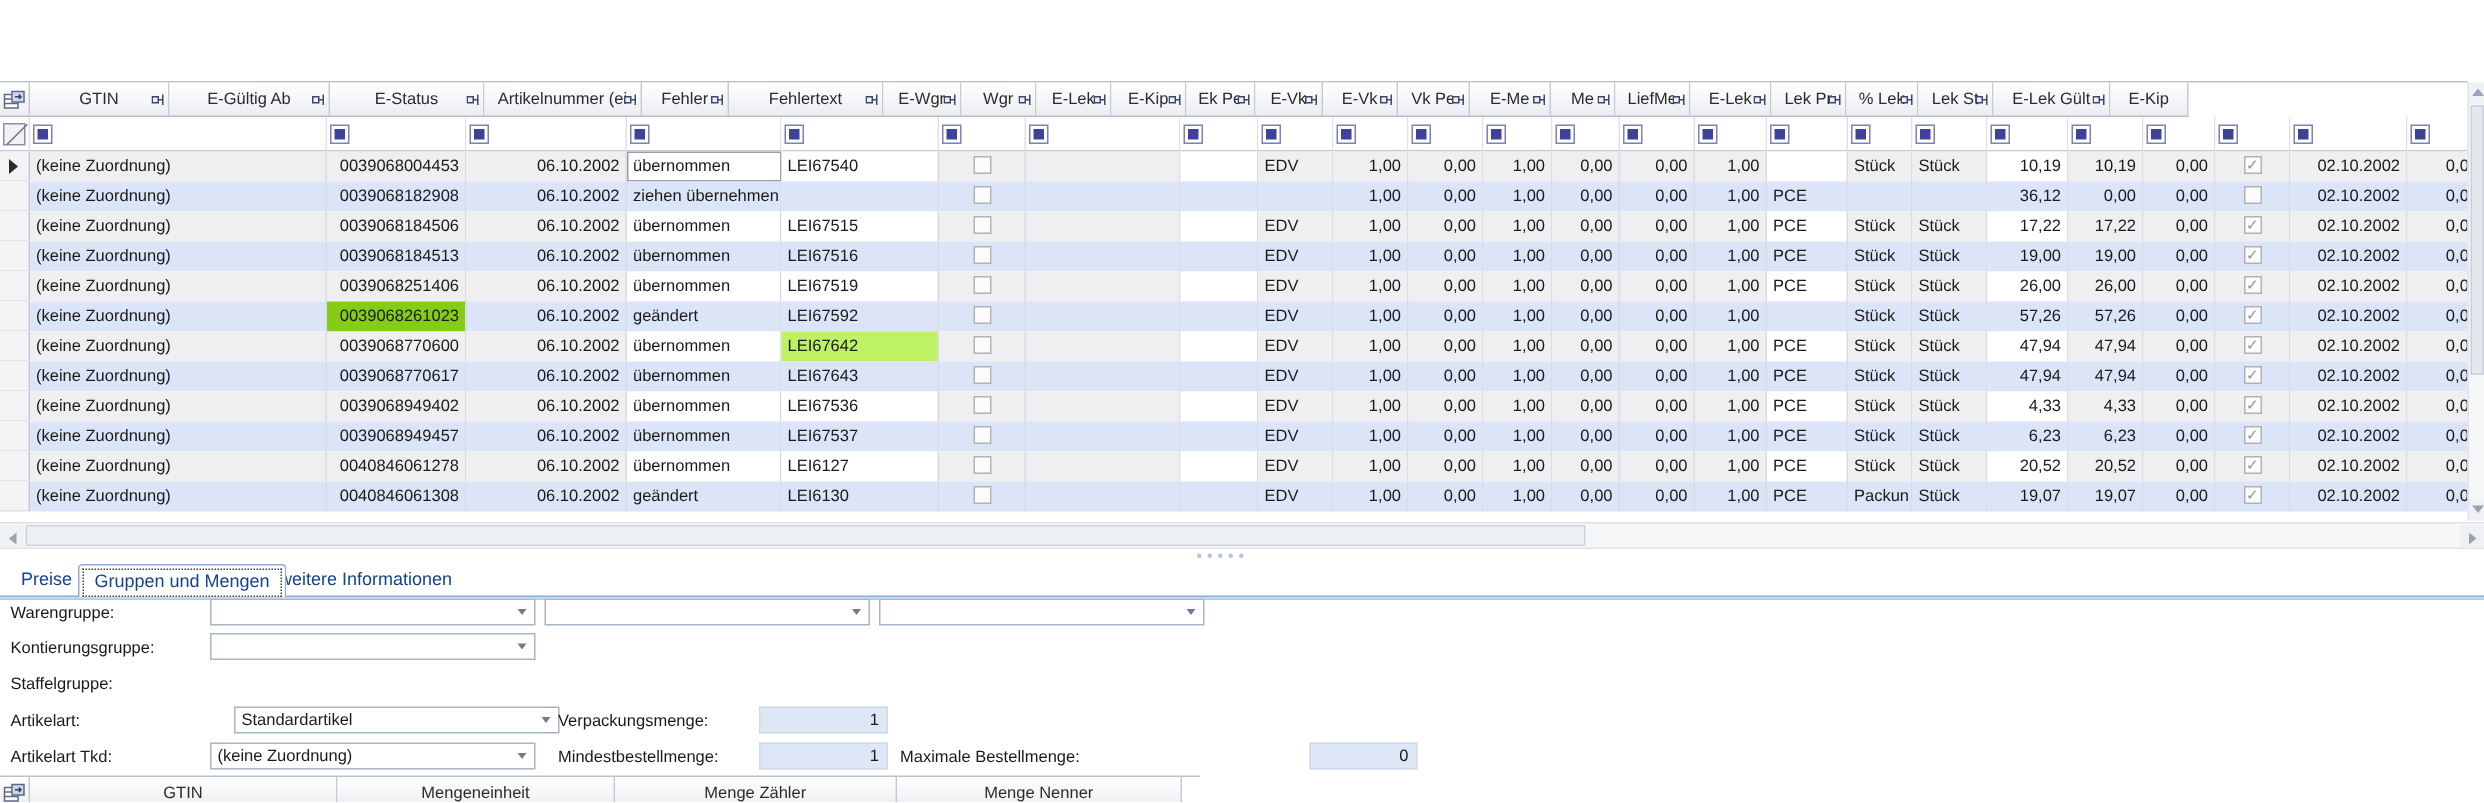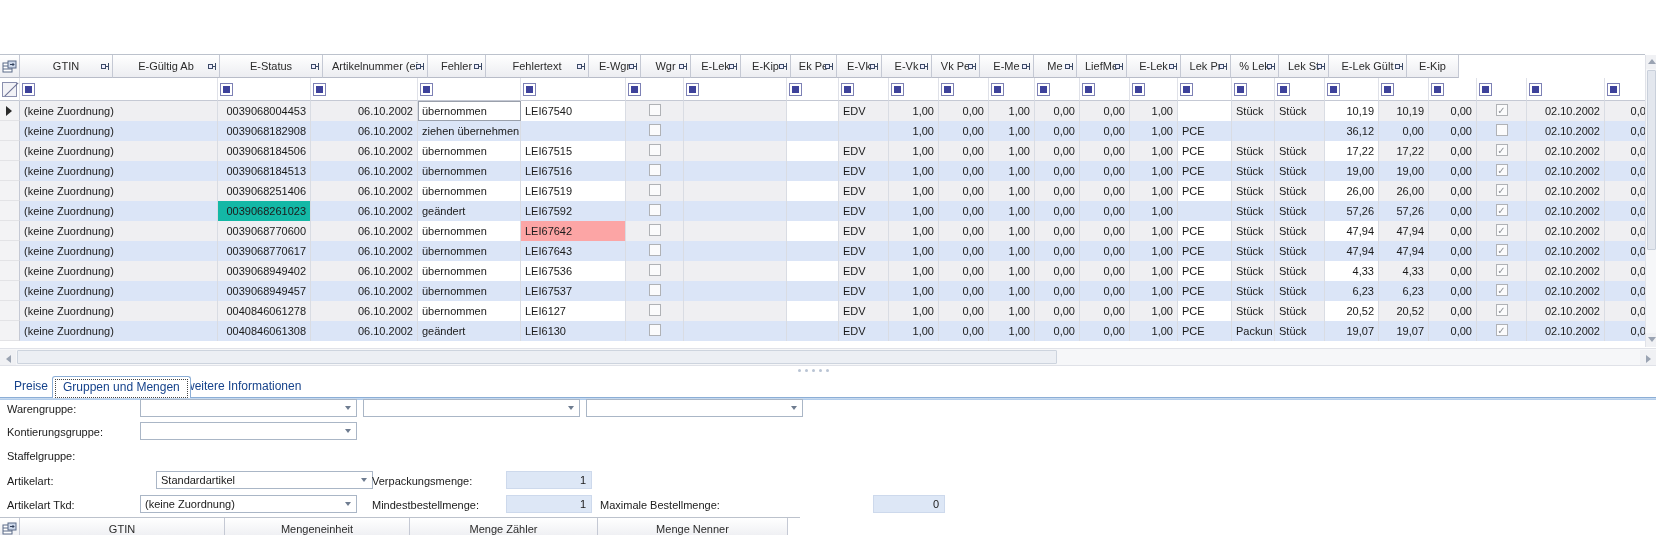--- a/index.html
+++ b/index.html
@@ -559,21 +559,21 @@
         <div class="dcell num" style="width:48px;flex:none;background:#efeff2;">0,00</div>
         <div class="dcell" style="width:50px;flex:none;background:#efeff2;">
           <div class="chk">✓</div>
         </div>
         <div class="dcell num" style="width:78px;flex:none;background:#efeff2;">02.10.2002</div>
         <div class="dcell num" style="width:52px;flex:none;background:#efeff2;">0,00</div>
       </div>
       <div class="drow" style="top:146px;">
         <div class="rowhdr"></div>
         <div class="dcell" style="width:198px;flex:none;background:#dbe5f7;">(keine Zuordnung)</div>
-        <div class="dcell num" style="width:93px;flex:none;background:#14b8a6;">0039068261023</div>
+        <div class="dcell num" style="width:93px;flex:none;background:#84cc16;">0039068261023</div>
         <div class="dcell num" style="width:107px;flex:none;background:#dbe5f7;">06.10.2002</div>
         <div class="dcell" style="width:103px;flex:none;background:#dbe5f7;">geändert</div>
         <div class="dcell" style="width:105px;flex:none;background:#dbe5f7;">LEI67592</div>
         <div class="dcell" style="width:58px;flex:none;background:#dbe5f7;">
           <div class="chk"></div>
         </div>
         <div class="dcell" style="width:103px;flex:none;background:#dbe5f7;"></div>
         <div class="dcell" style="width:52px;flex:none;background:#dbe5f7;"></div>
         <div class="dcell" style="width:50px;flex:none;background:#dbe5f7;">EDV</div>
         <div class="dcell num" style="width:50px;flex:none;background:#dbe5f7;">1,00</div>
@@ -593,21 +593,21 @@
         </div>
         <div class="dcell num" style="width:78px;flex:none;background:#dbe5f7;">02.10.2002</div>
         <div class="dcell num" style="width:52px;flex:none;background:#dbe5f7;">0,00</div>
       </div>
       <div class="drow" style="top:166px;">
         <div class="rowhdr"></div>
         <div class="dcell" style="width:198px;flex:none;background:#efeff2;">(keine Zuordnung)</div>
         <div class="dcell num" style="width:93px;flex:none;background:#efeff2;">0039068770600</div>
         <div class="dcell num" style="width:107px;flex:none;background:#efeff2;">06.10.2002</div>
         <div class="dcell" style="width:103px;flex:none;background:#ffffff;">übernommen</div>
-        <div class="dcell" style="width:105px;flex:none;background:#fca5a5;">LEI67642</div>
+        <div class="dcell" style="width:105px;flex:none;background:#bef264;">LEI67642</div>
         <div class="dcell" style="width:58px;flex:none;background:#efeff2;">
           <div class="chk"></div>
         </div>
         <div class="dcell" style="width:103px;flex:none;background:#efeff2;"></div>
         <div class="dcell" style="width:52px;flex:none;background:#ffffff;"></div>
         <div class="dcell" style="width:50px;flex:none;background:#efeff2;">EDV</div>
         <div class="dcell num" style="width:50px;flex:none;background:#efeff2;">1,00</div>
         <div class="dcell num" style="width:50px;flex:none;background:#efeff2;">0,00</div>
         <div class="dcell num" style="width:46px;flex:none;background:#efeff2;">1,00</div>
         <div class="dcell num" style="width:45px;flex:none;background:#efeff2;">0,00</div>

